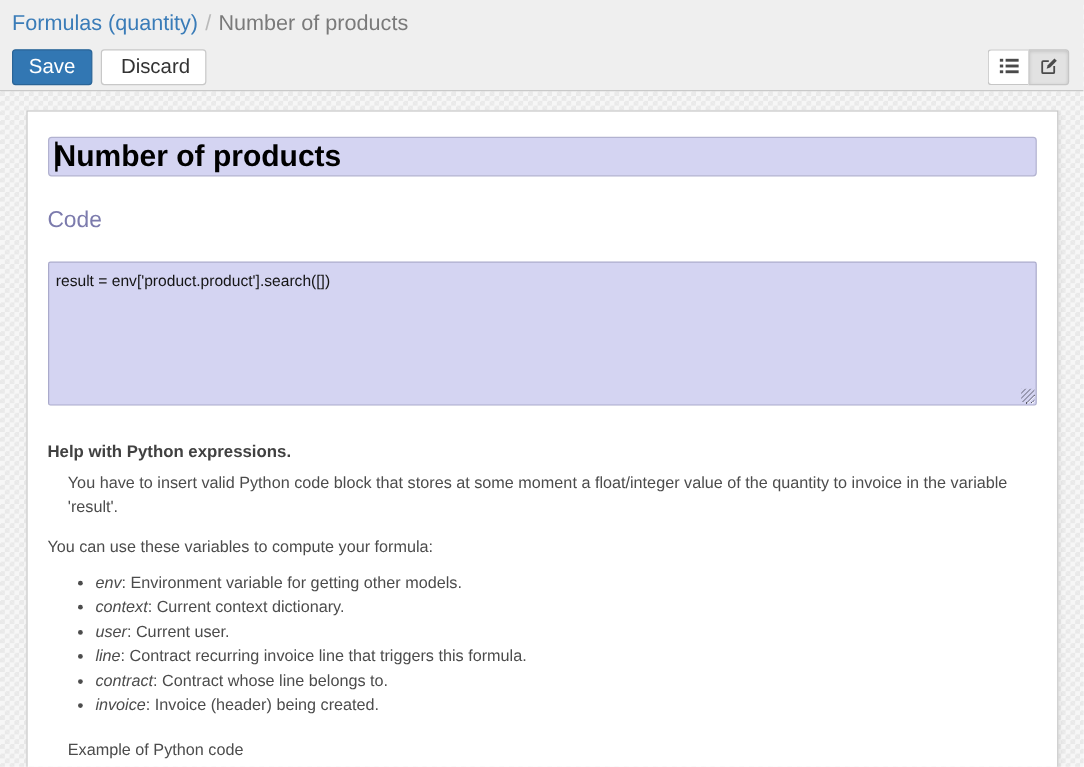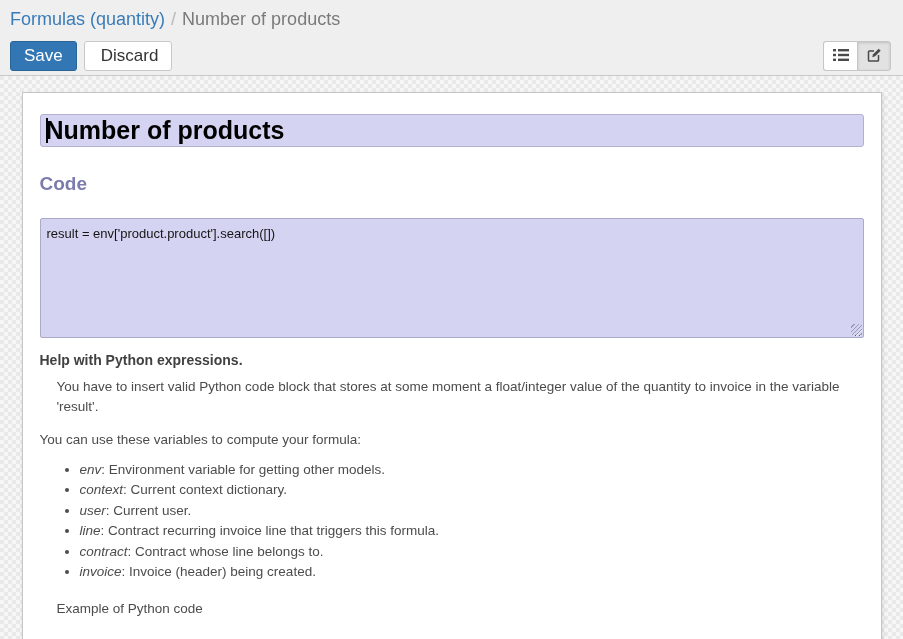--- a/index.html
+++ b/index.html
@@ -113,26 +113,26 @@
   }
   .text-caret {
     position: absolute;
     left: 6px; top: 4px;
     width: 2px; height: 25px;
     background: #000;
   }
 
   .code-heading {
     font-size: 19px;
-    font-weight: bold;
+    font-weight: normal;
     color: var(--heading_purple, #7c7bad);
     margin: 0 0 23px 0;
   }
 
-  .code-wrap { position: relative; margin-bottom: 12px; }
+  .code-wrap { position: relative; margin-bottom: 28px; }
   .code-textarea {
     display: block;
     width: 100%;
     height: 120px;
     background: var(--field_lavender, #d4d4f2);
     border: 1px solid #aaaacb;
     border-radius: 2px;
     padding: 7px 6px;
     font-family: "Liberation Sans", sans-serif;
     font-size: 13px;

